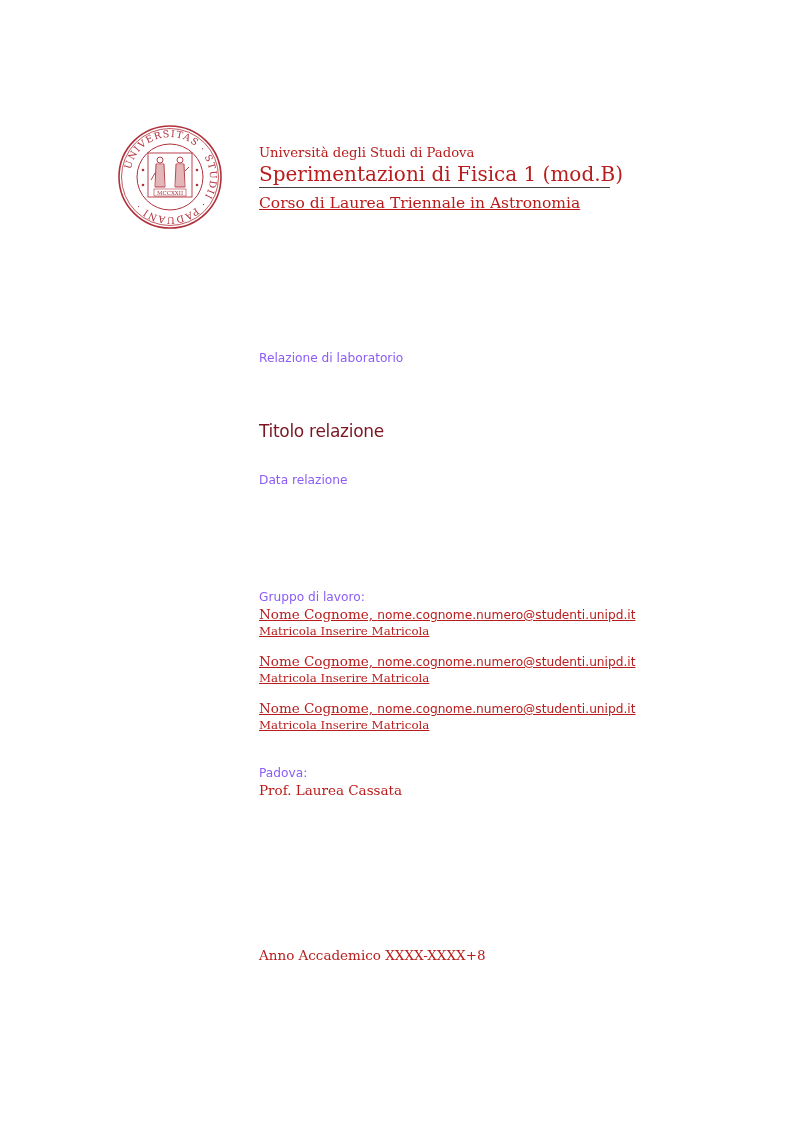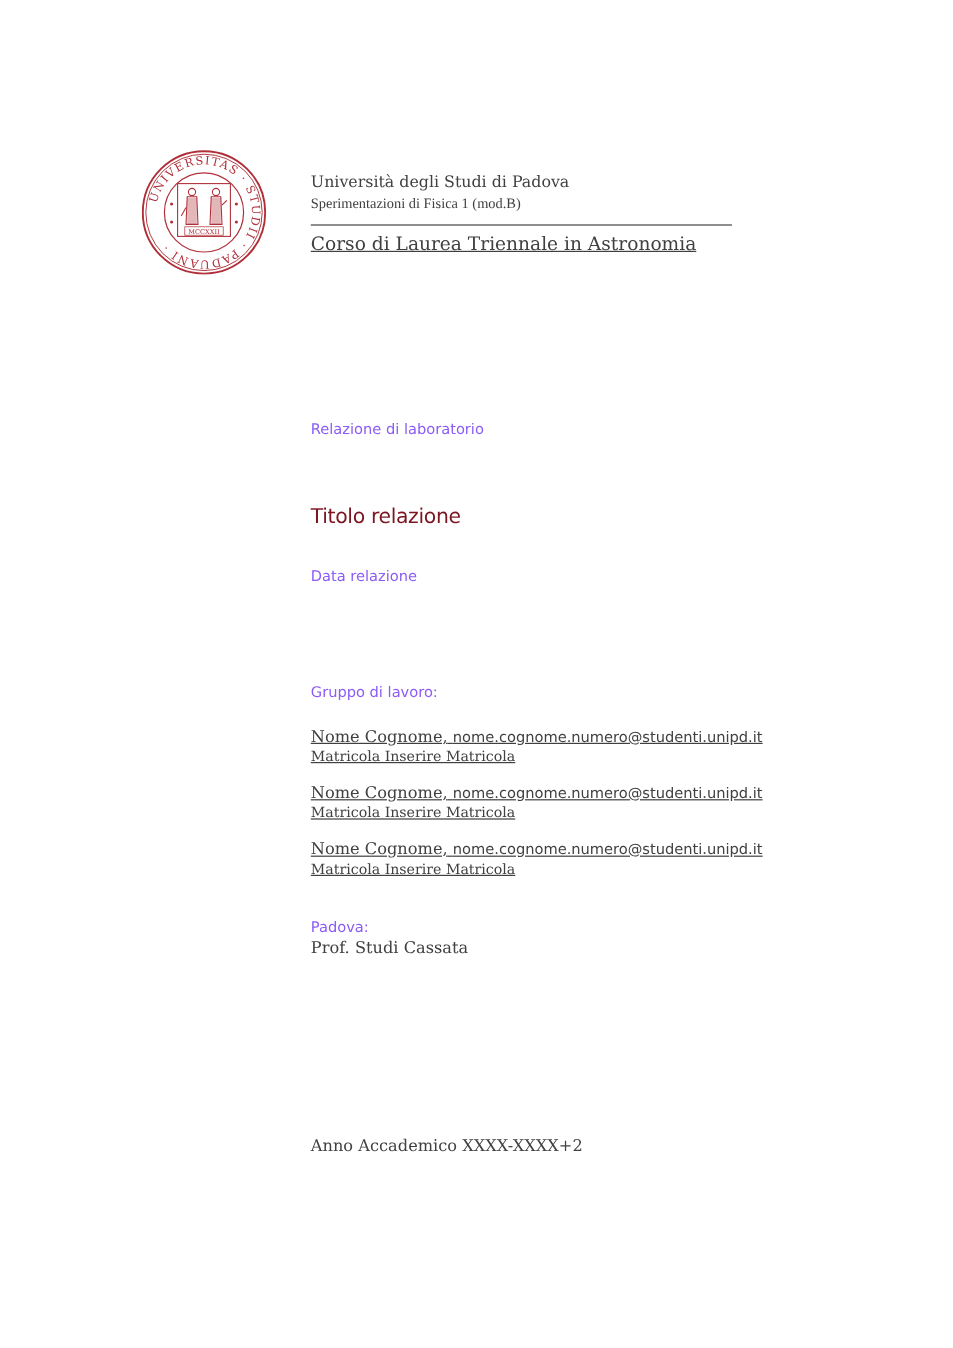--- a/index.html
+++ b/index.html
@@ -1,32 +1,32 @@
 <!DOCTYPE html>
 <html><head>
 <meta charset="utf-8">
 <style>
   html, body { margin: 0; padding: 0; background: #ffffff; }
   body { width: 794px; height: 1123px; position: relative; overflow: hidden; }
-  .serif { font-family: "DejaVu Serif", "Liberation Serif", serif; color: #404040; }
+  .serif { font-family: "DejaVu Serif", "Liberation Serif", serif; color: #b91c1c; }
   .sans { font-family: "DejaVu Sans", "Liberation Sans", sans-serif; color: #8b5cf6; }
   .abs { position: absolute; white-space: nowrap; }
 
   #logo { position: absolute; left: 118px; top: 125px; width: 104px; height: 104px; }
 
   #uni { left: 259px; top: 145px; font-size: 13.2px; }
-  #course { left: 259px; top: 162px; font-size: 12px; font-family: Liberation Serif, serif; }
+  #course { left: 259px; top: 162px; font-size: 20px; }
   #rule { position: absolute; left: 259px; top: 187px; width: 351px; height: 0; border-top: 1px solid #444; }
   #degree { left: 259px; top: 194px; font-size: 15.5px; text-decoration: underline; }
 
   #report-type { left: 259px; top: 351px; font-size: 12.2px; }
   #title { left: 259px; top: 421px; font-size: 17px; color: #7a1522; letter-spacing: -0.3px; }
   #date { left: 259px; top: 473px; font-size: 12.2px; }
 
-  #group-label { left: 259px; top: 570px; font-size: 12.2px; }
+  #group-label { left: 259px; top: 590px; font-size: 12.2px; }
   .member { position: absolute; left: 259px; text-decoration: underline; }
   .member .name-line { font-size: 13.5px; white-space: nowrap; line-height: 16px; }
   .member .name-line .email { font-family: "DejaVu Sans", "Liberation Sans", sans-serif; font-size: 12.2px; }
   .member .matricola { font-size: 11.8px; white-space: nowrap; line-height: 16px; }
 
   #teacher-label { left: 259px; top: 766px; font-size: 12.2px; }
   #teacher { left: 259px; top: 782px; font-size: 13.5px; }
   #year { left: 259px; top: 947px; font-size: 13.5px; }
 </style>
 </head>
@@ -96,15 +96,15 @@
 
 <div class="member serif" style="top:700px;">
   <div class="name-line">
     <span>Nome Cognome,</span>
     <span class="email">nome.cognome.numero@studenti.unipd.it</span>
   </div>
   <div class="matricola">Matricola Inserire Matricola</div>
 </div>
 
 <div id="teacher-label" class="abs sans">Padova:</div>
-<div id="teacher" class="abs serif">Prof. Studi Cassata</div>
+<div id="teacher" class="abs serif">Prof. Laurea Cassata</div>
 
-<div id="year" class="abs serif">Anno Accademico XXXX-XXXX+2</div>
+<div id="year" class="abs serif">Anno Accademico XXXX-XXXX+8</div>
 
 </body></html>

